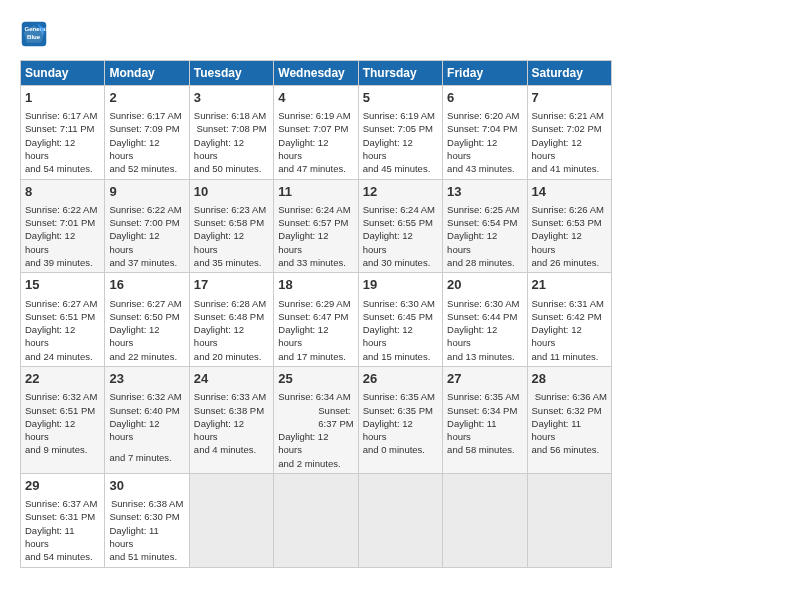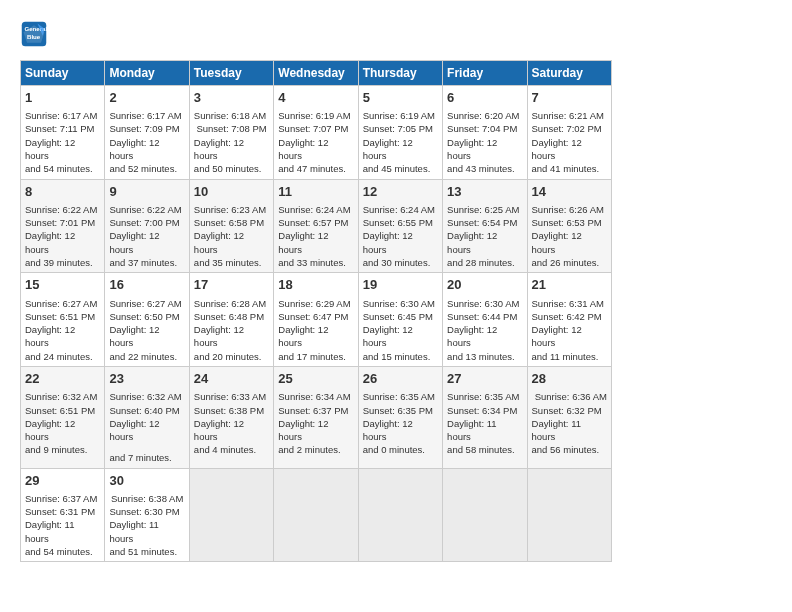--- a/index.html
+++ b/index.html
@@ -296,21 +296,21 @@
           <td>
             <span class="day-num">24</span>
             <span style="display: block;">Sunrise: 6:33 AM</span>
             <span style="display: block;">Sunset: 6:38 PM</span>
             <span style="display: block;">Daylight: 12 hours</span>
             <span style="display: block;">and 4 minutes.</span>
           </td>
           <td>
             <span class="day-num">25</span>
             <span style="display: block;">Sunrise: 6:34 AM</span>
-            <span style="display: block;">Sunset: 6:37 PM</span>
+            <span style="display: block; margin-left: 40px;">Sunset: 6:37 PM</span>
             <span style="display: block;">Daylight: 12 hours</span>
             <span style="display: block;">and 2 minutes.</span>
           </td>
           <td>
             <span class="day-num">26</span>
             <span style="display: block;">Sunrise: 6:35 AM</span>
             <span style="display: block;">Sunset: 6:35 PM</span>
             <span style="display: block;">Daylight: 12 hours</span>
             <span style="display: block;">and 0 minutes.</span>
           </td>

